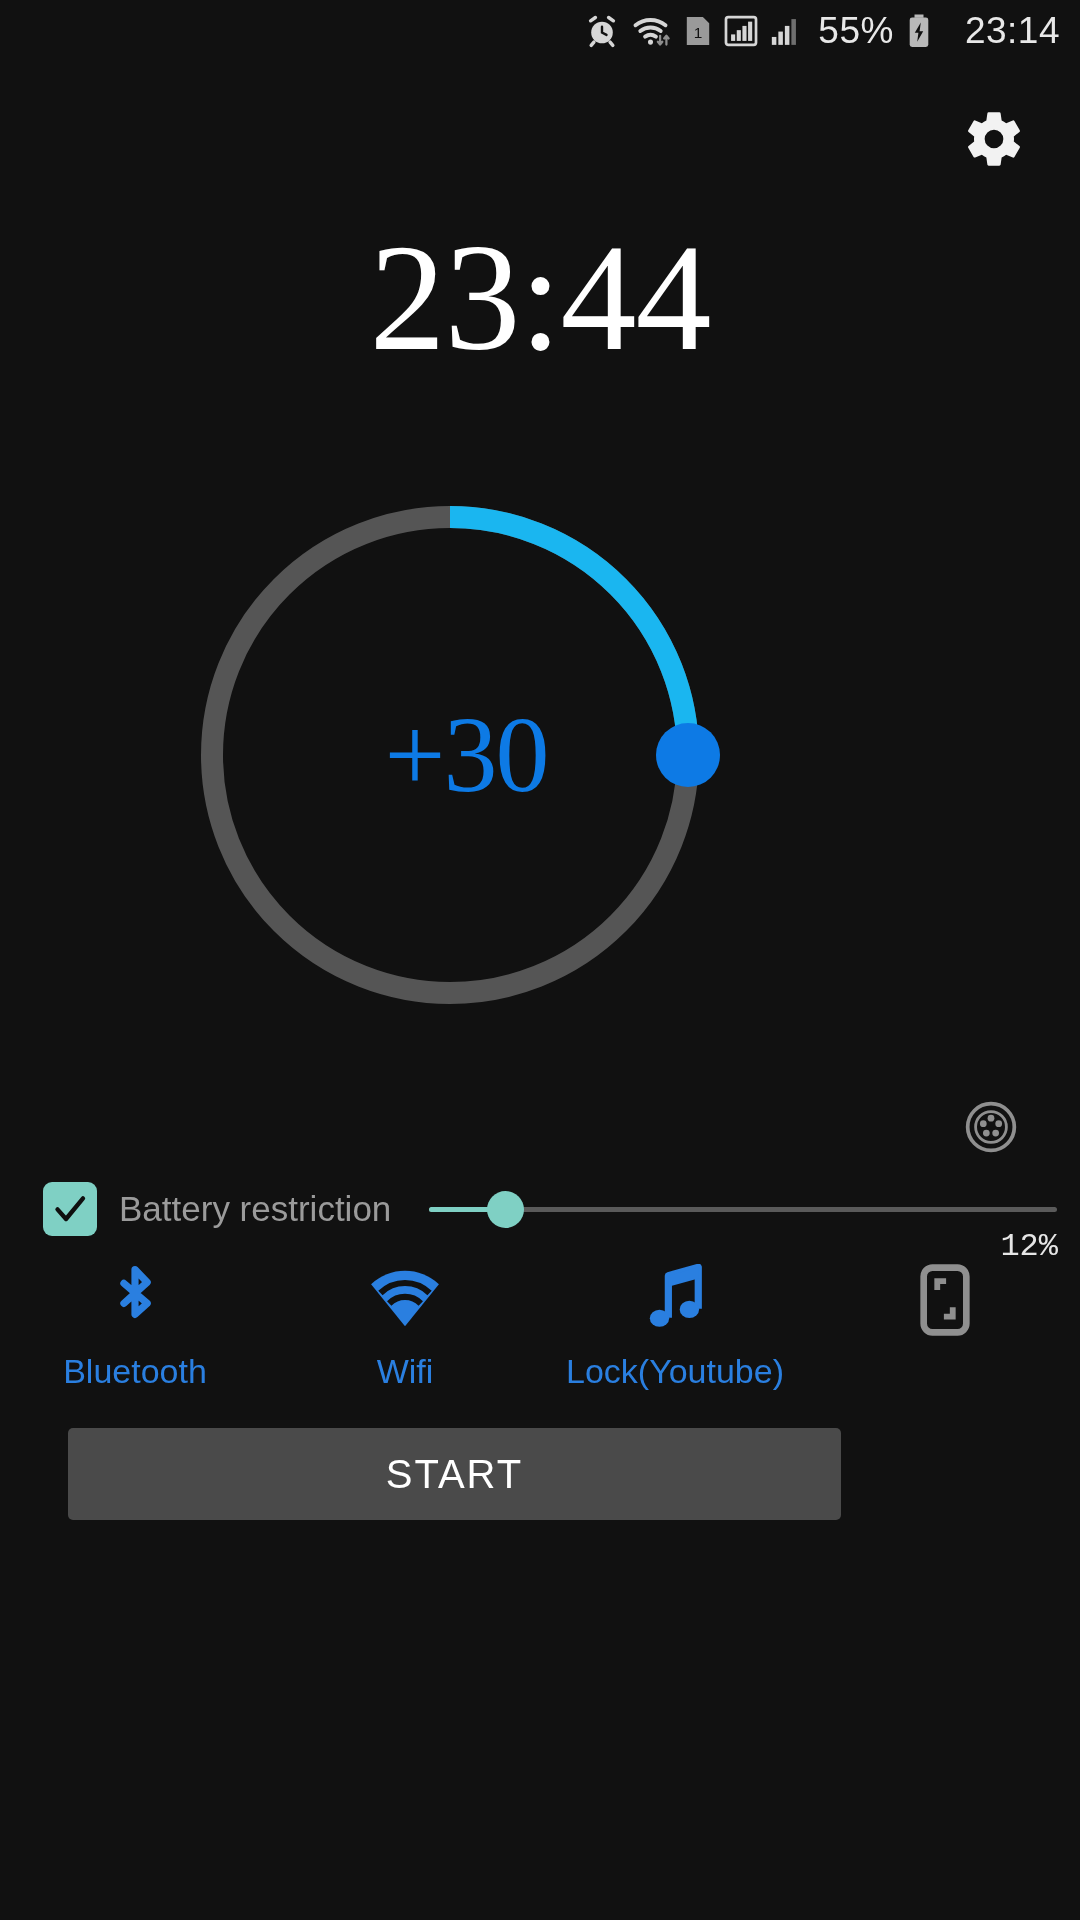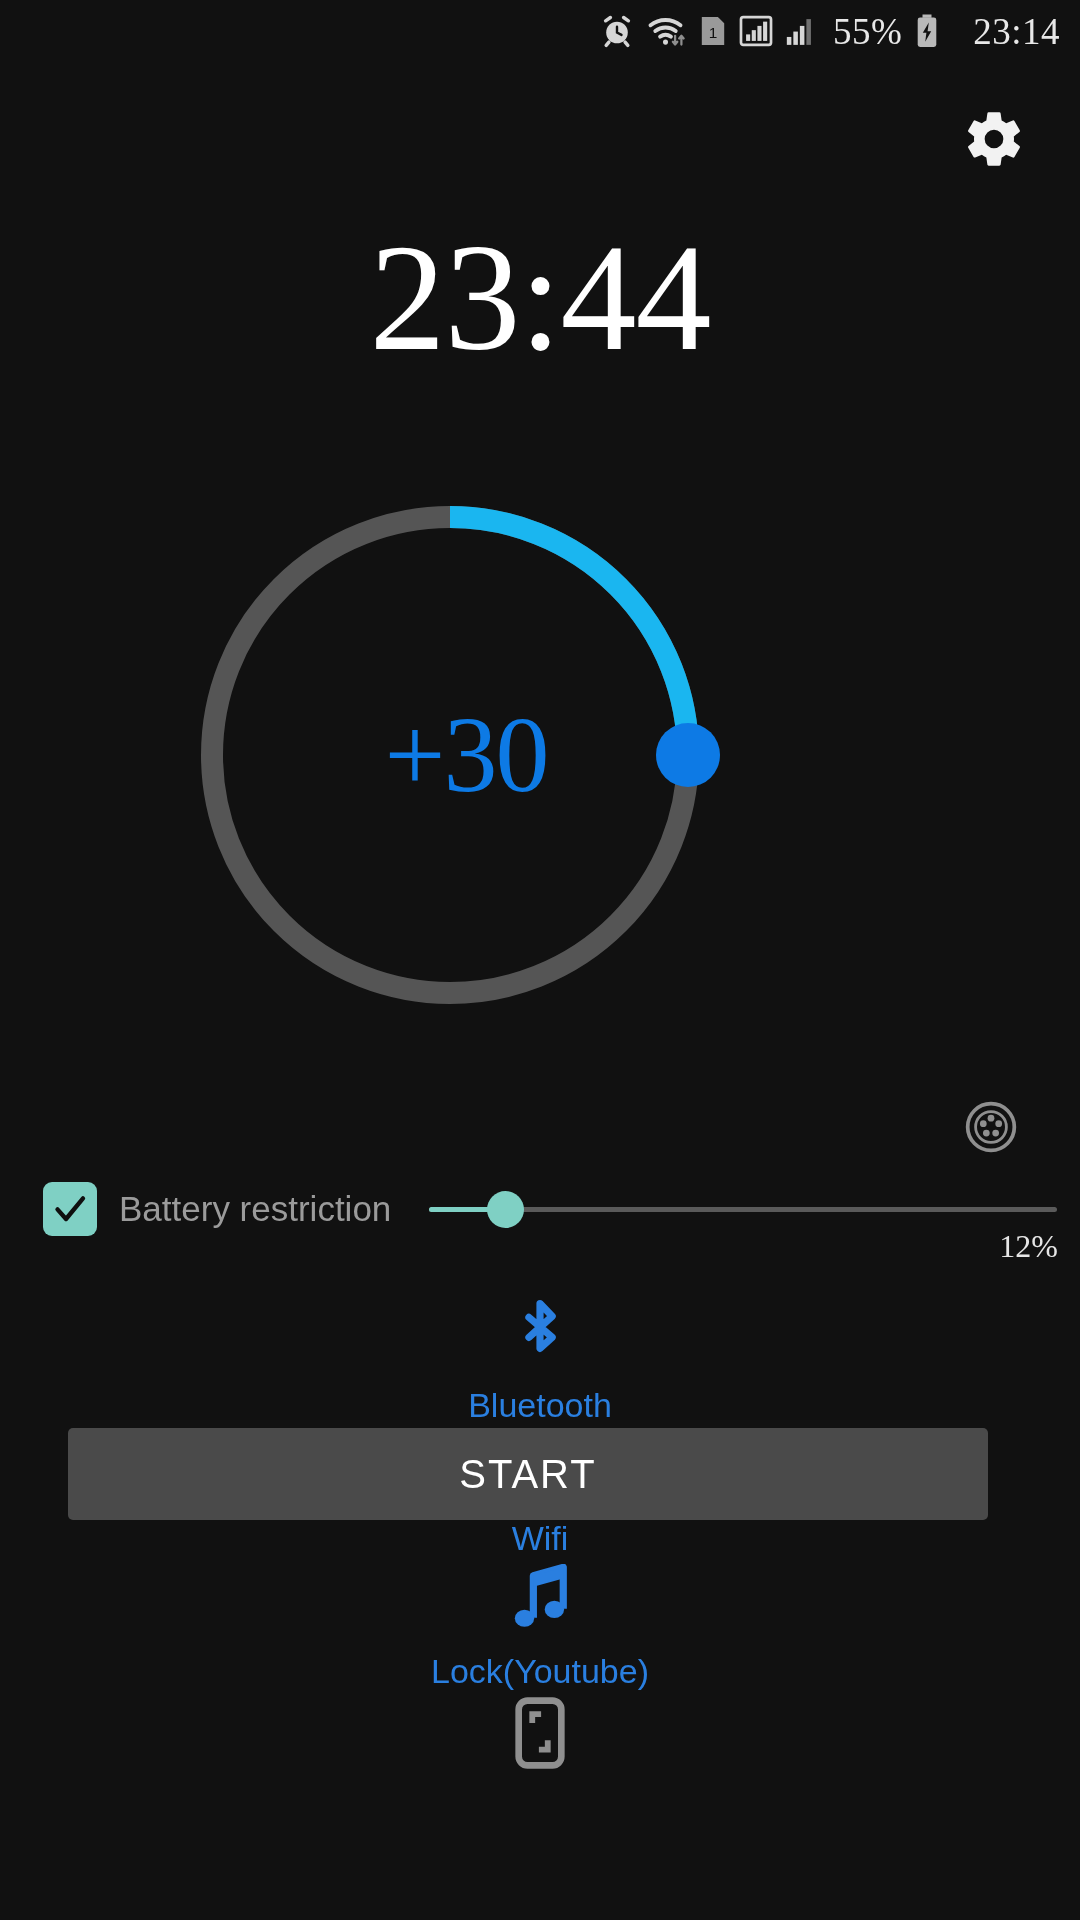--- a/index.html
+++ b/index.html
@@ -20,21 +20,21 @@
     position:absolute; top:0; left:0;
     width:1080px; height:62px;
     display:flex; align-items:center; justify-content:flex-end;
     padding-right:20px;
     gap:12px;
     color:#d6d6d6;
   }
   .sb-icon { display:flex; align-items:center; justify-content:center; }
   .sb-text {
     font-size:37px; color:#e8e8e8; letter-spacing:0.5px;
-    font-family:Liberation Serif, serif;
+    font-family:Liberation Sans, sans-serif;
   }
   #sb-battery-pct { margin-left:4px; }
   #sb-clock { margin-left:21px; }
 
   
   #gear-btn {
     position:absolute; top:105px; right:50px;
     width:72px; height:72px;
     display:flex; align-items:center; justify-content:center;
     cursor:pointer;
@@ -119,29 +119,28 @@
   #slider-thumb {
     position:absolute; top:9px;
     width:37px; height:37px;
     background:#7fd0c4;
     border-radius:50%;
     transform:translateX(-18px);
   }
   #battery-pct-label {
     position:absolute; right:22px; top:1228px;
     font-size:32px; color:#e6e6e6;
-    font-family:Liberation Serif, serif;
+    font-family:Liberation Mono, monospace;
   }
 
   
   #toggles {
-    position:absolute; left:0; top:1292px;
+    position:absolute; left:0; top:1258px;
     width:1080px; height:160px;
     display:flex;
-    flex-direction:column;
   }
   .toggle-item {
     flex:1 1 0;
     min-width:0;
     display:flex; flex-direction:column;
     align-items:center; justify-content:flex-start;
     cursor:pointer;
     padding-top:6px;
   }
   .toggle-icon {
@@ -155,21 +154,21 @@
     overflow:hidden;
     text-align:center;
     width:100%;
     font-family:"Liberation Sans", sans-serif;
   }
   .tg-on  .toggle-label { color:#2a7fe0; }
   .tg-off .toggle-label { color:#9b9b9b; }
   #start-btn-real {
     position:absolute;
     left:68px; top:1428px;
-    width:920px; height:92px;
+    width:773px; height:92px;
     background:#4a4a4a;
     border-radius:5px;
     display:flex; align-items:center; justify-content:center;
     cursor:pointer;
   }
   #start-label {
     font-size:40px; color:#ffffff; letter-spacing:2px;
     font-family:"Liberation Sans", sans-serif;
   }
 </style>

